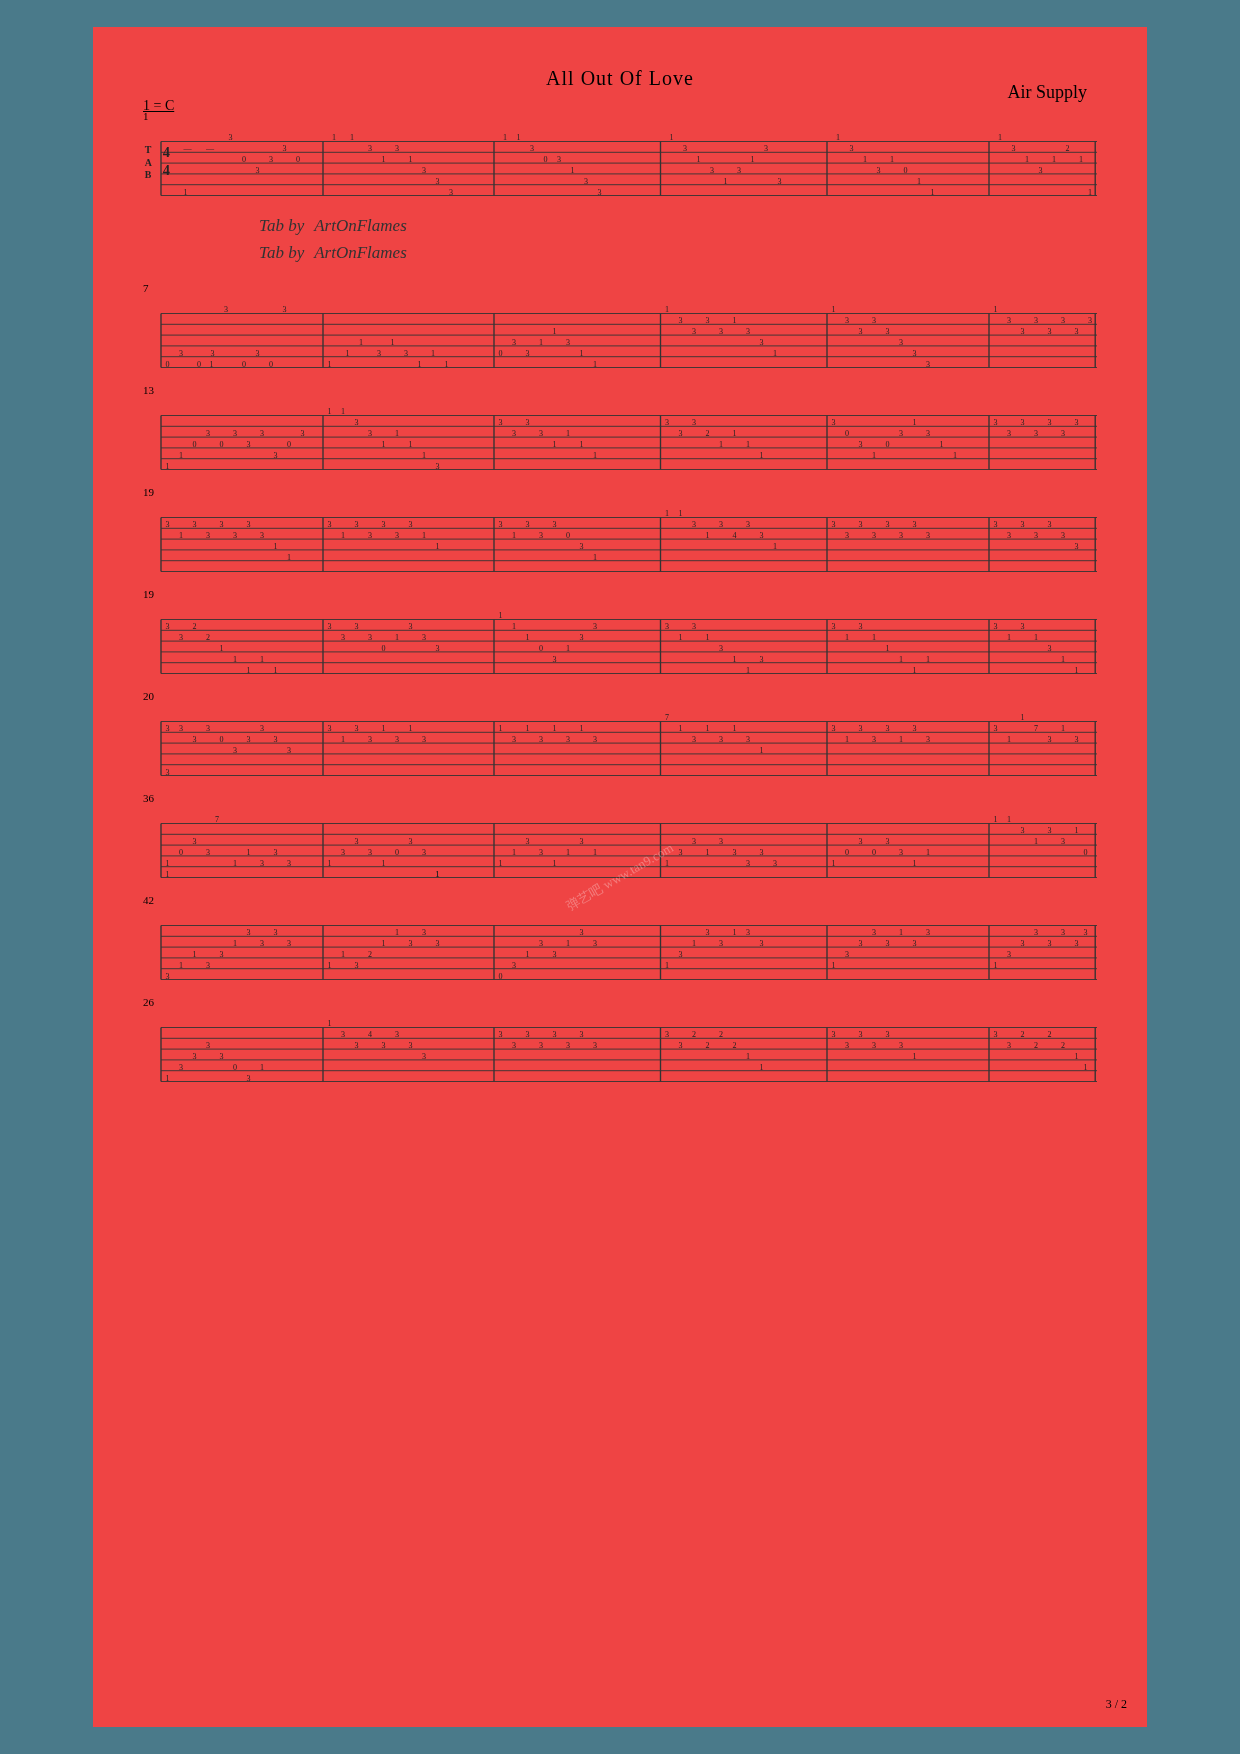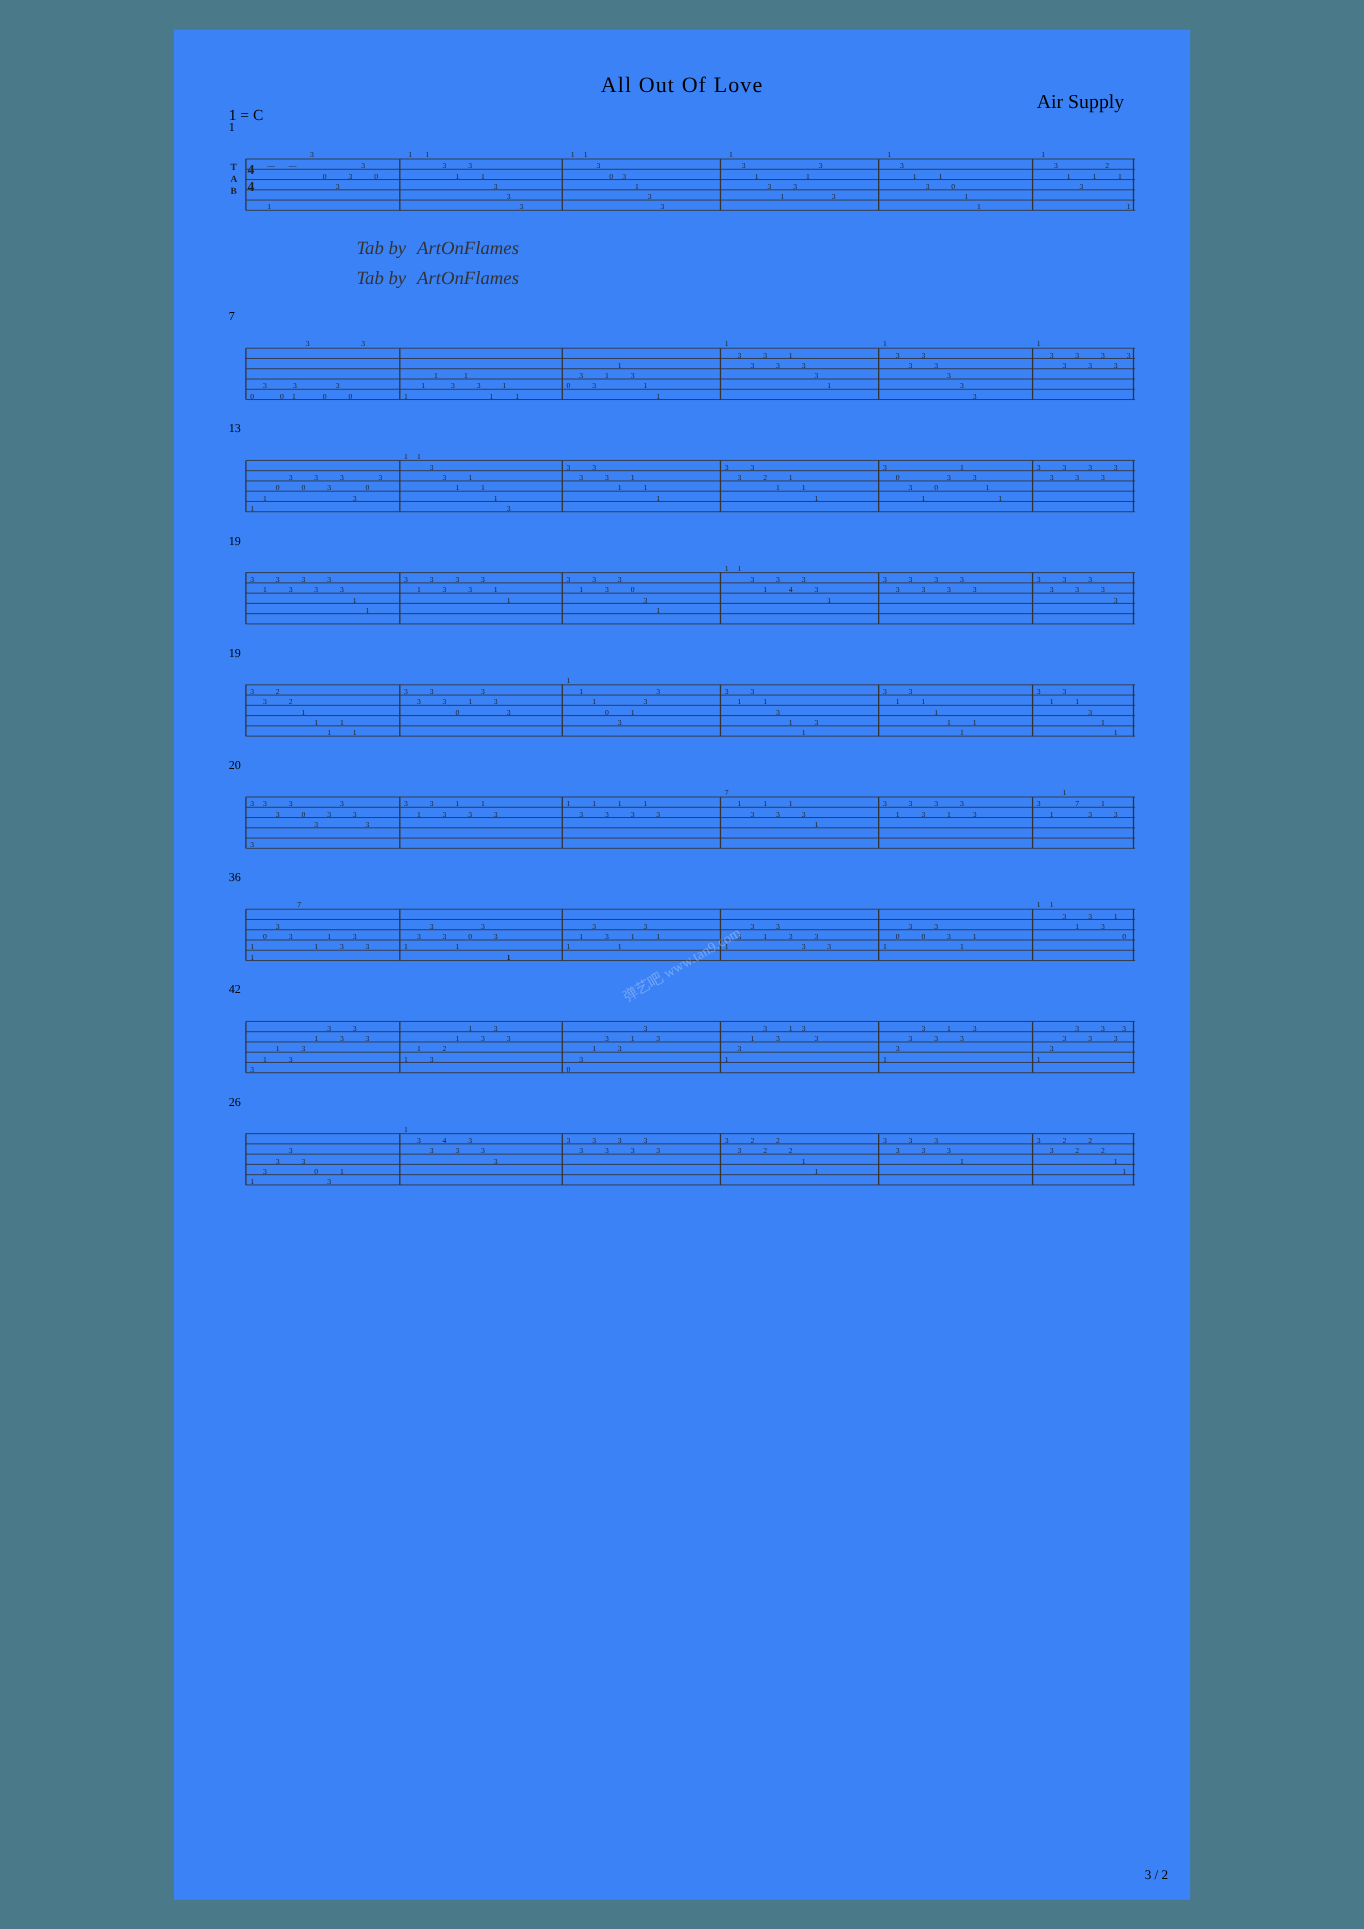--- a/index.html
+++ b/index.html
@@ -5,23 +5,23 @@
     * { margin: 0; padding: 0; box-sizing: border-box; }
     body {
       width: 1240px;
       height: 1754px;
       background: #4a7a8a;
       font-family: 'Times New Roman', serif;
       position: relative;
       overflow: hidden;
     }
     .page {
-      width: 924px;
+      width: 1054px;
       height: 1700px;
-      background: #3b82f6;
+      background: #ef4444;
       margin: 27px auto;
       position: relative;
       padding: 40px 50px;
     }
     .title {
       text-align: center;
       font-size: 20px;
       font-weight: normal;
       margin-bottom: 8px;
       letter-spacing: 1px;
@@ -32,20 +32,21 @@
       right: 60px;
       font-size: 18px;
     }
     .tempo {
       font-size: 14px;
       margin-bottom: 4px;
     }
     .key-sig {
       font-size: 14px;
       margin-bottom: 10px;
+      text-decoration: underline;
     }
     .measure-number {
       font-size: 11px;
       position: absolute;
       top: -14px;
       left: 0;
     }
     
     .staff-container {
       position: relative;

